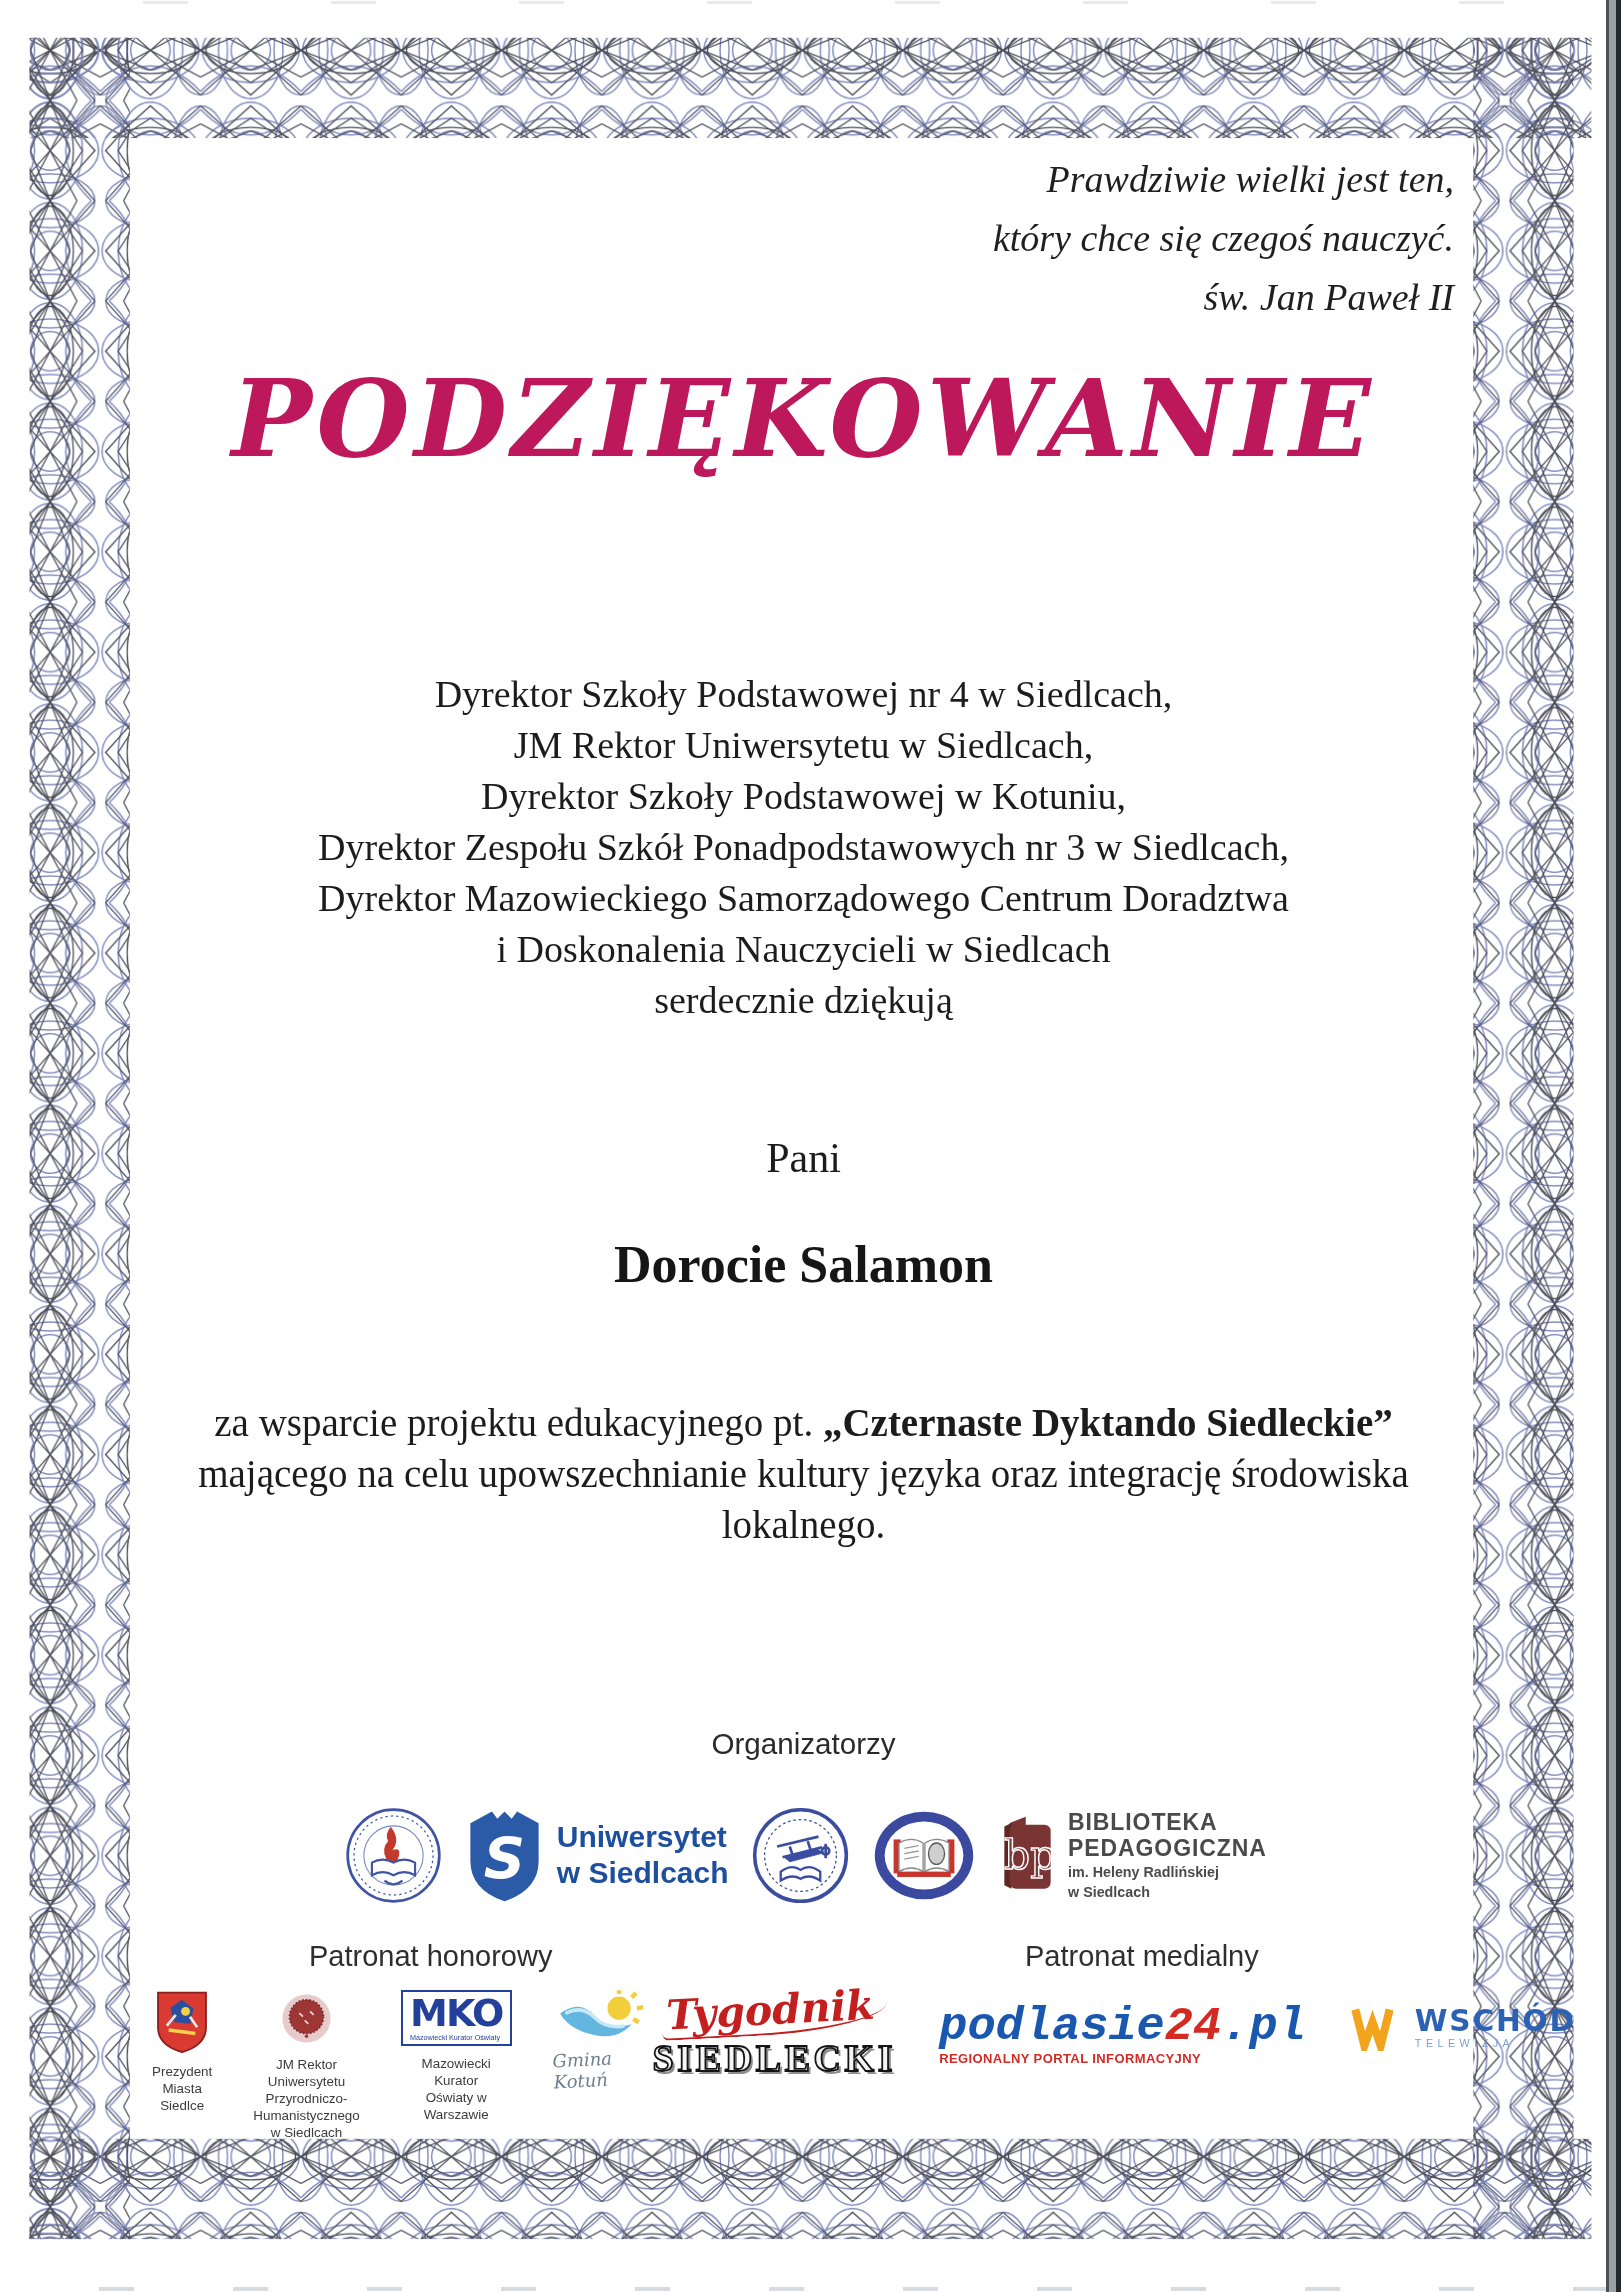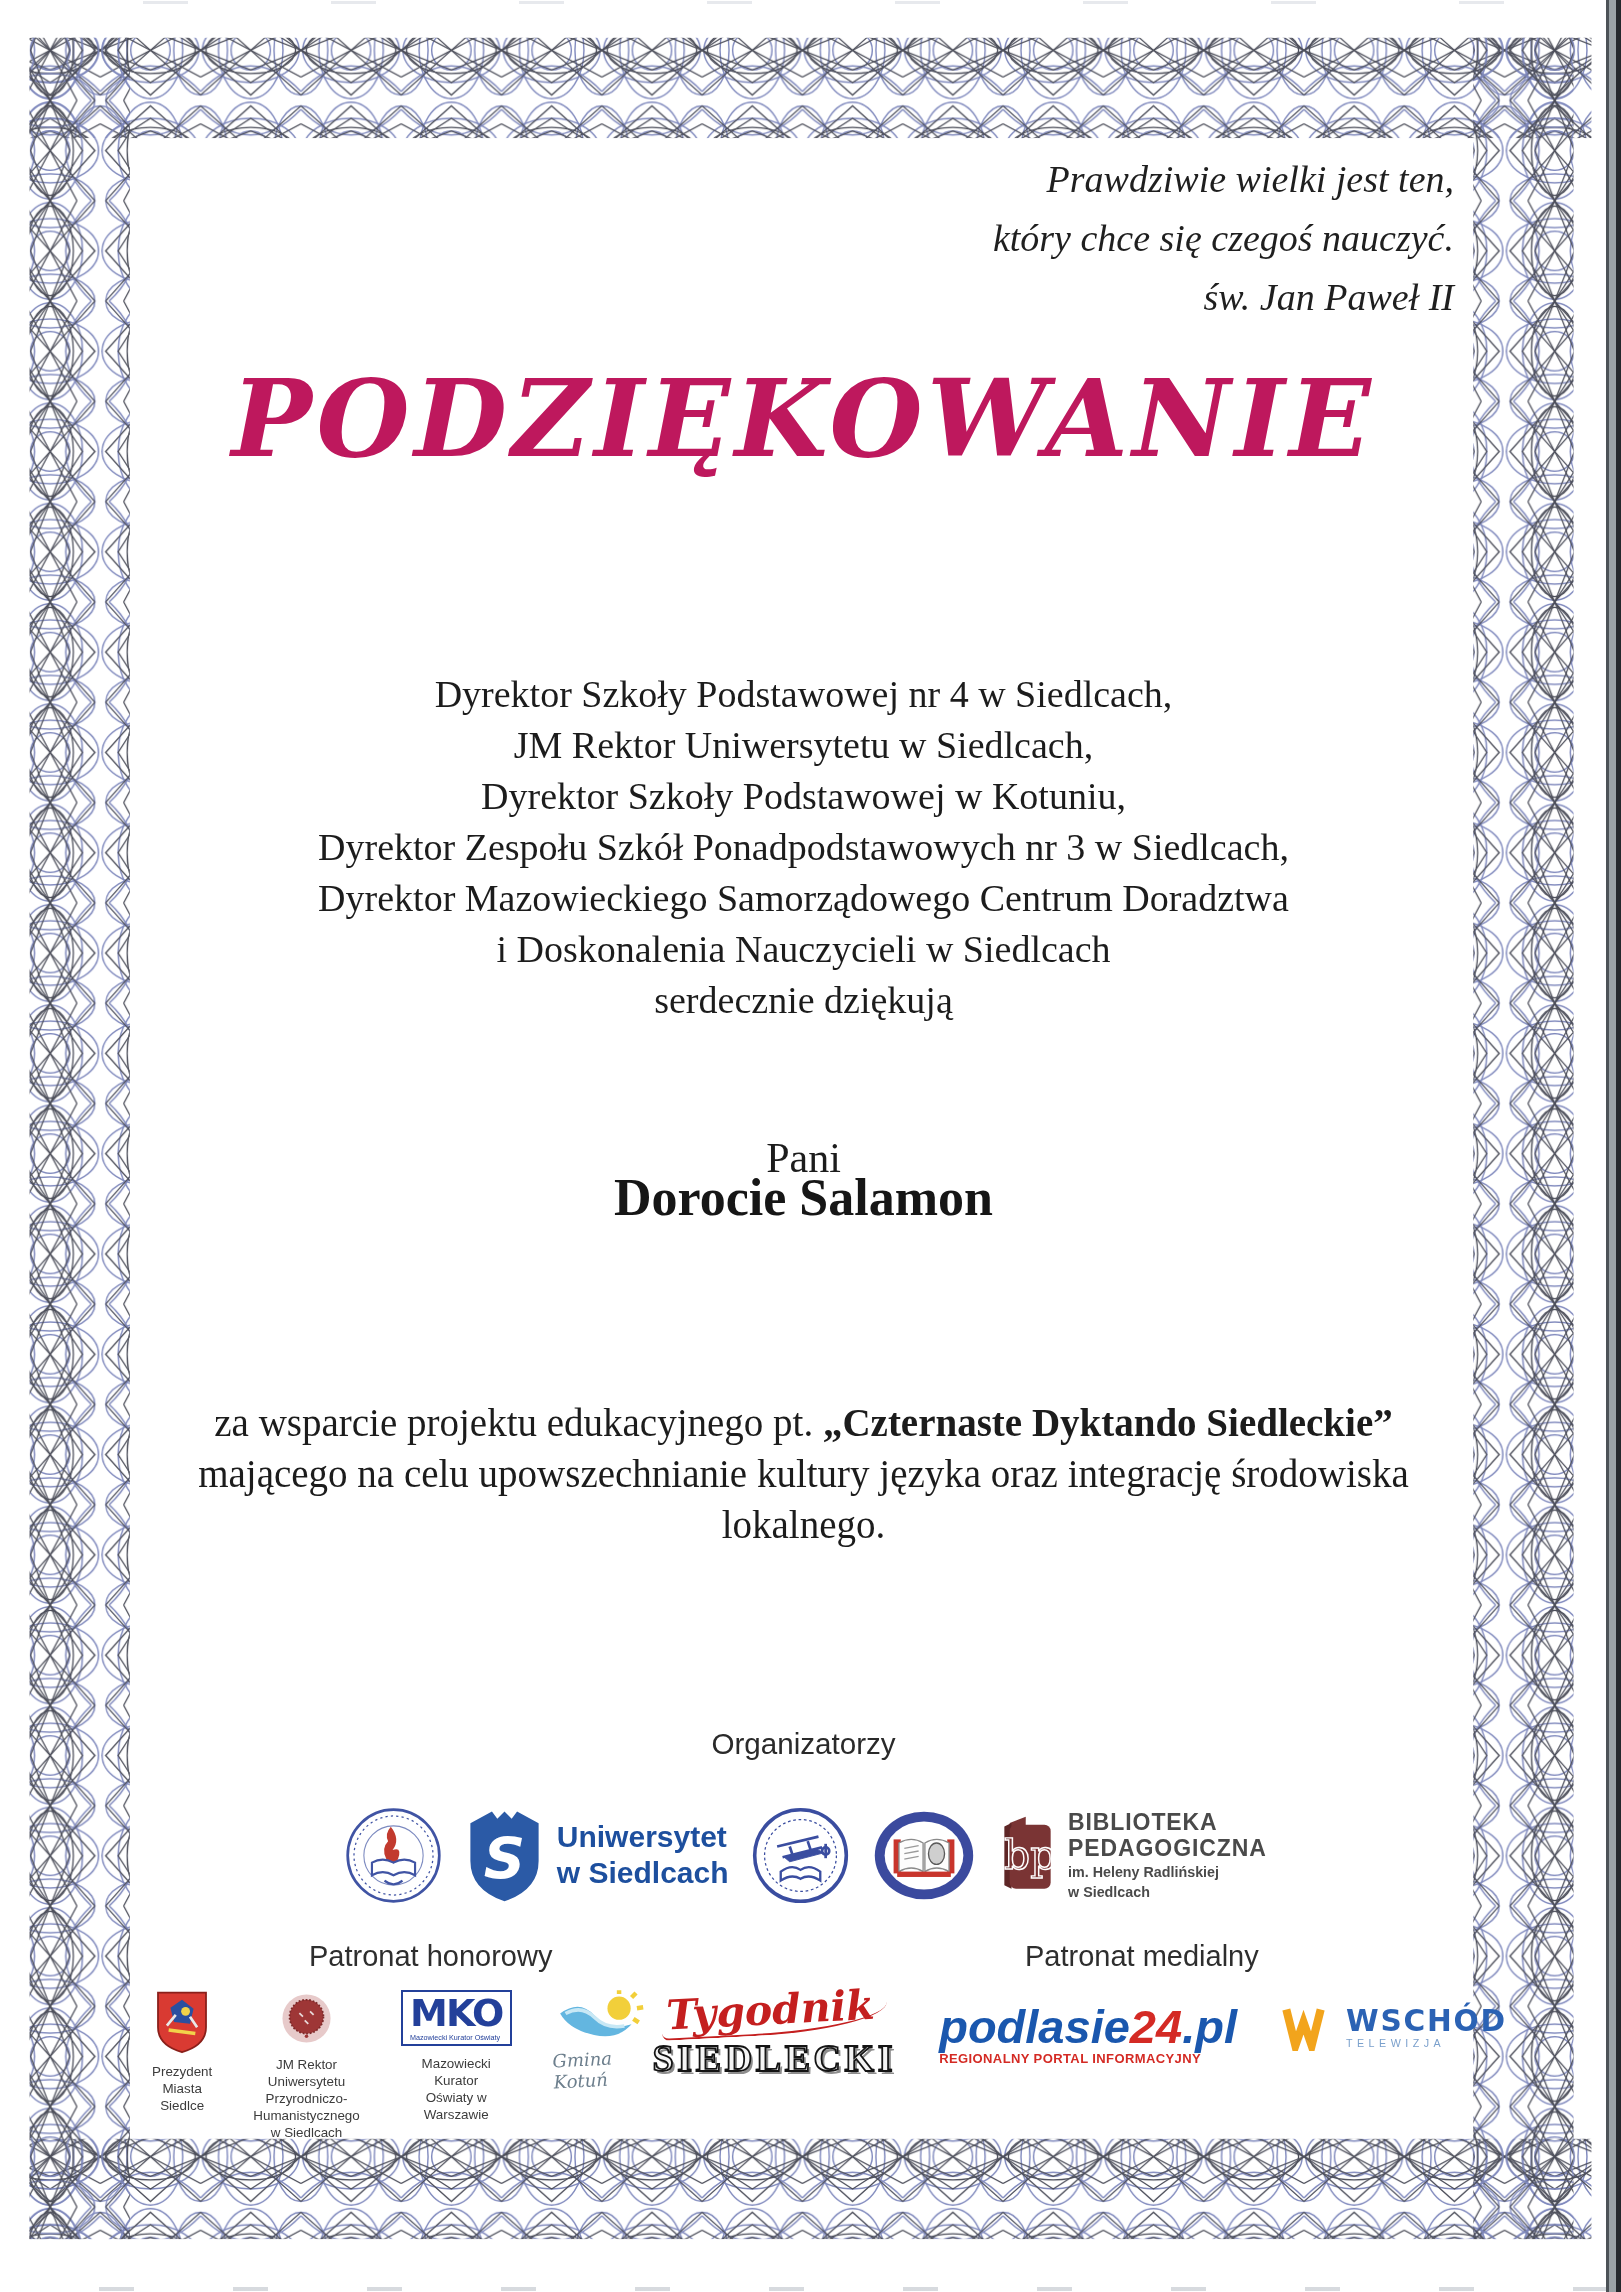--- a/index.html
+++ b/index.html
@@ -42,21 +42,21 @@
   .issuers{
     position:absolute;top:669px;left:134px;right:148px;
     font-size:38px;line-height:51px;text-align:center;color:#1c1c1c;
   }
   
   .salutation{
     position:absolute;top:1134px;left:134px;right:148px;
     text-align:center;font-size:42px;color:#1c1c1c;
   }
   .recipient-name{
-    position:absolute;top:1168px;left:134px;right:148px;
+    position:absolute;top:1235px;left:134px;right:148px;
     text-align:center;font-size:52px;font-weight:700;color:#161616;
   }
   
   .dedication{
     position:absolute;top:1397px;left:143px;right:157px;
     font-size:39px;line-height:51px;text-align:center;color:#1c1c1c;
   }
   .dedication .strong{font-weight:700;}
   
   .organizers-label{
@@ -106,21 +106,21 @@
     font-family:"DejaVu Serif", serif;font-style:italic;font-weight:700;
     font-size:41px;line-height:41px;color:#c41f1f;transform:rotate(-3deg);
     border-bottom:2.7px solid #c41f1f;padding:0 12.5px 1.8px 5.4px;border-radius:0 0 60% 7.2px;
   }
   .siedlecki-word{
     font-family:"Liberation Serif", serif;font-weight:700;font-size:38px;line-height:43px;
     letter-spacing:3.6px;color:#f4f4f4;-webkit-text-stroke:1.8px #141414;
     text-shadow:2.7px 2.7px 0 #8d8d8d;margin-top:1.8px;
   }
   .podlasie-item{margin-top:12.5px;}
-  .podlasie-word{font-family:Liberation Sans, sans-serif;font-weight:700;font-style:italic;font-size:47px;line-height:48px;}
+  .podlasie-word{font-family:Liberation Mono, monospace;font-weight:700;font-style:italic;font-size:47px;line-height:48px;}
   .podlasie-word .blue{color:#1a57ae;}
   .podlasie-word .red{color:#d42a24;}
   .podlasie-tag{font-size:13px;font-weight:700;color:#d42a24;letter-spacing:0.4px;margin-top:0.9px;align-self:flex-start;}
   .wschod-item{flex-direction:row;align-items:center;gap:19px;margin-top:14.3px;}
   .wschod-texts{display:flex;flex-direction:column;}
   .wschod-word{font-weight:700;font-size:29.6px;line-height:30px;letter-spacing:1.8px;color:#2b62b4;font-family:"DejaVu Sans", sans-serif;}
   .wschod-tag{font-size:10.7px;letter-spacing:4.5px;color:#7aa0cc;margin-top:0.9px;}
 </style>
 </head>
 <body>

